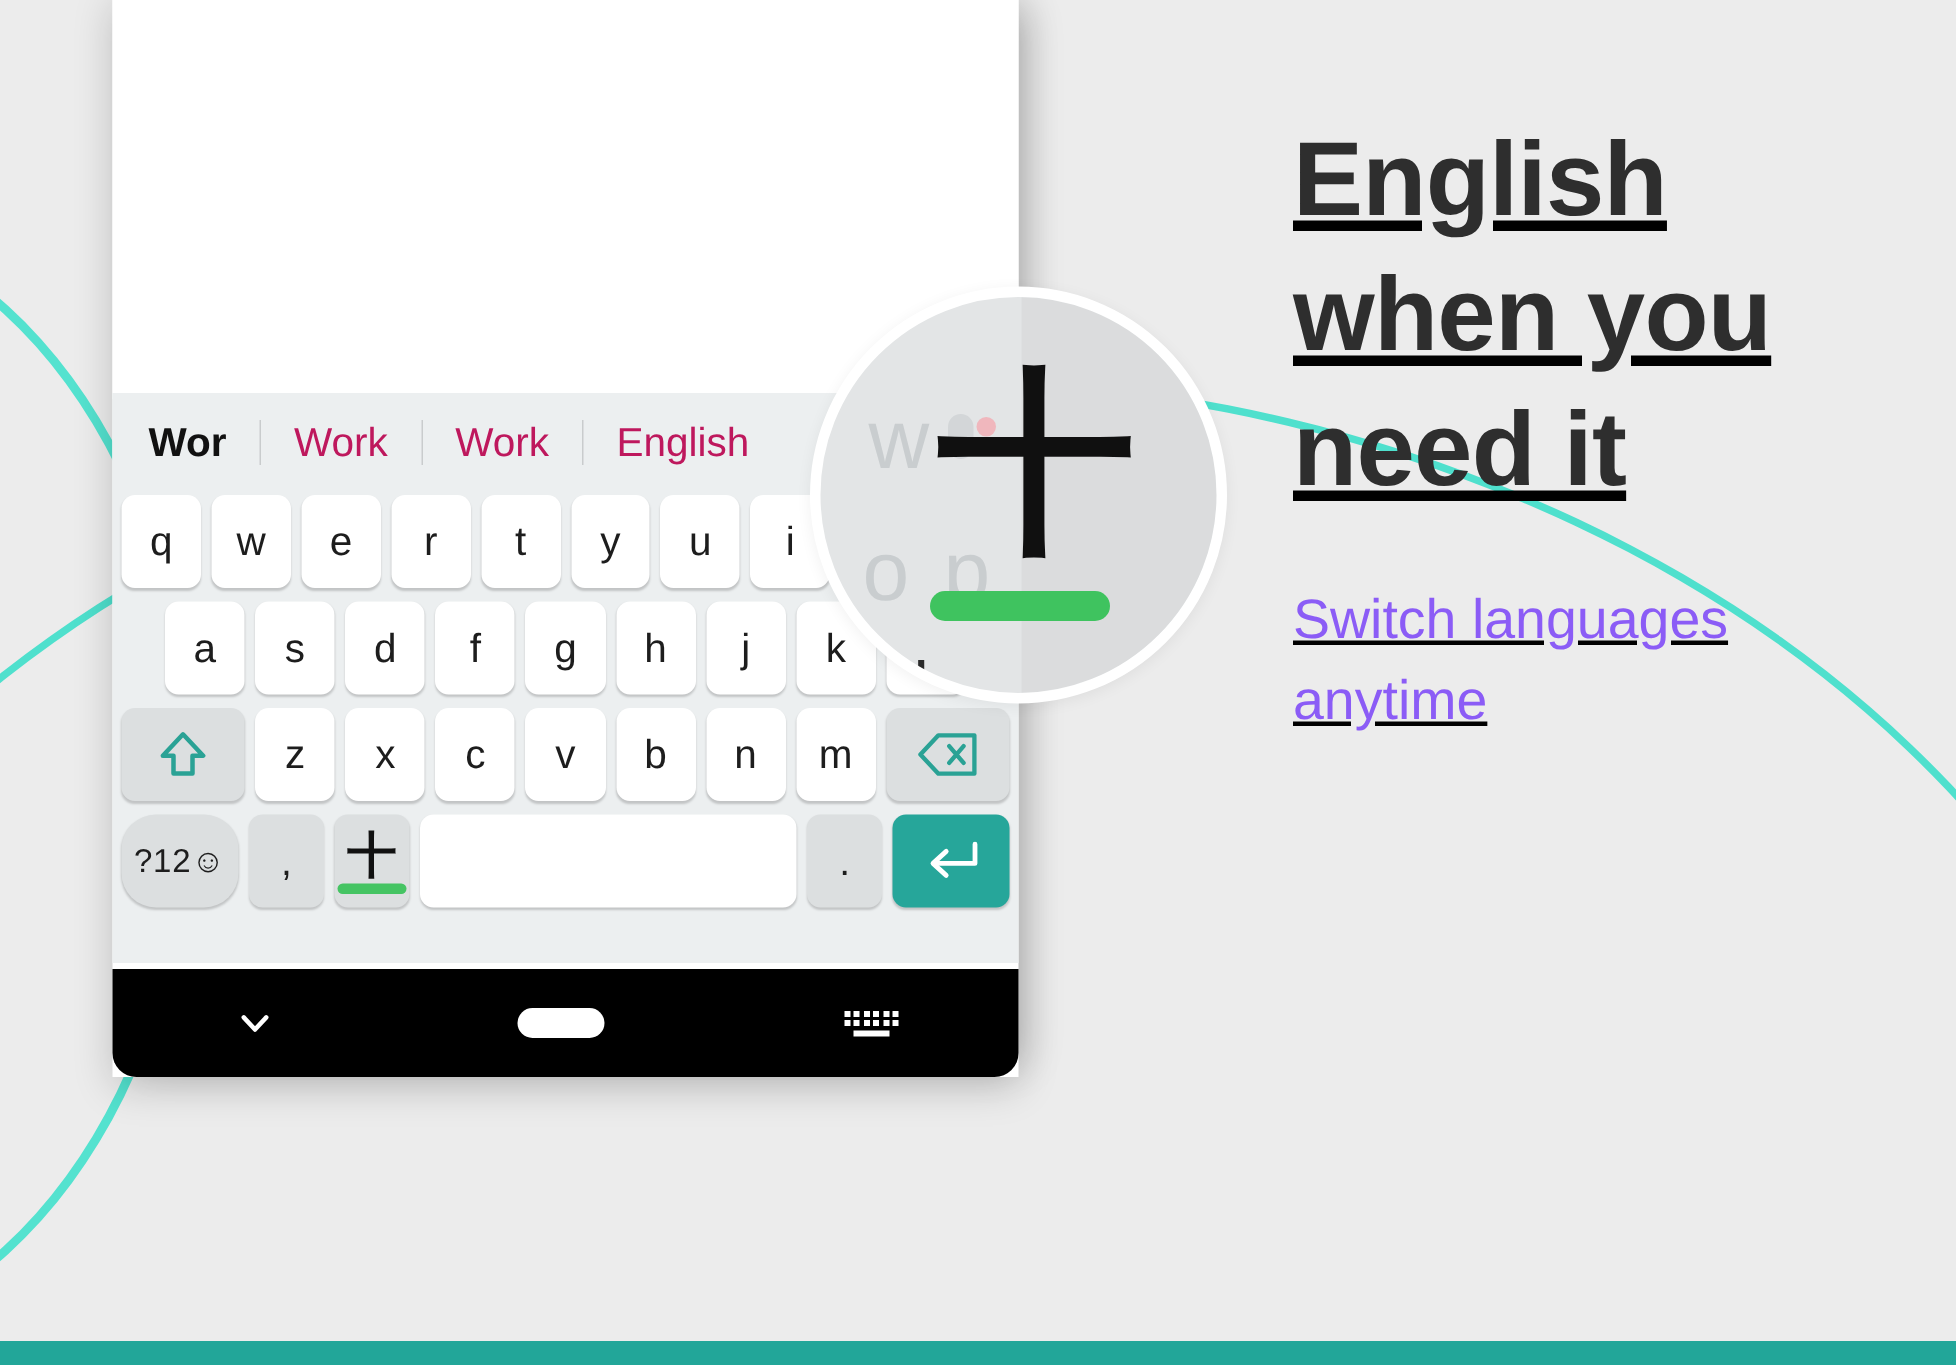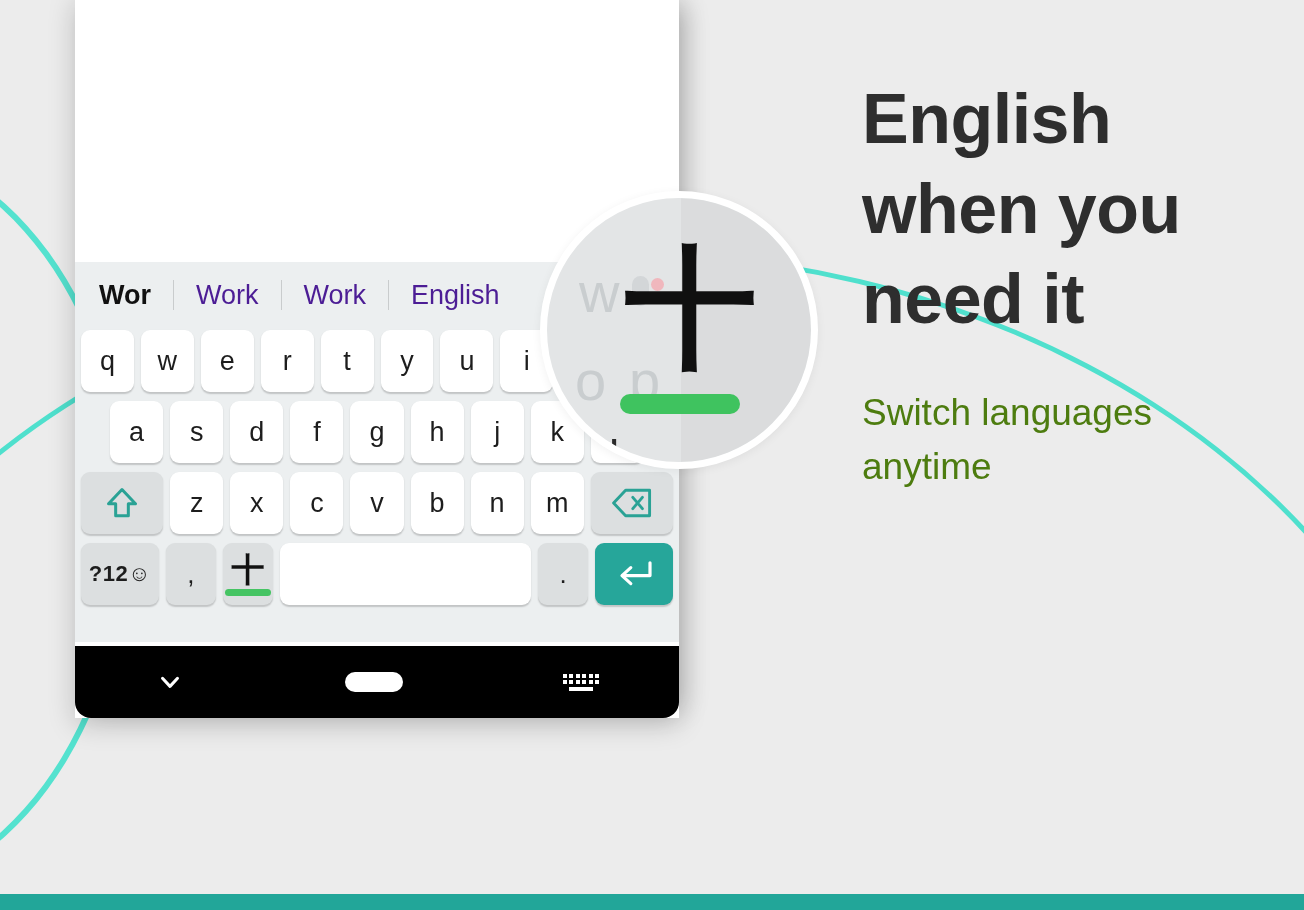--- a/index.html
+++ b/index.html
@@ -70,21 +70,21 @@
     height: 66px;
     display: flex;
     align-items: center;
     padding: 0 10px;
     background: #eceff0;
     overflow: hidden;
     flex: none;
   }
   .suggest {
     font-size: 27px;
-    color: #4c1d95;
+    color: #be185d;
     padding: 0 22px;
     white-space: nowrap;
   }
   .suggest.active { color: #111; font-weight: bold; padding-left: 14px; }
   .sep {
     width: 1px; height: 30px;
     background: #c9cccd;
     flex: none;
   }
 
@@ -102,21 +102,21 @@
     font-size: 27px;
     color: #1d1d1d;
     box-shadow: 0 1.5px 1.5px rgba(0,0,0,0.18);
     position: relative;
     user-select: none;
   }
   .key.gray { background: #dcdfe0; }
   .key.teal { background: #26a69a; }
   .key.wide2 { flex: 1.55; }
   .key.space { flex: 5.0; }
-  .key.sym { font-size: 22px; font-weight: bold; letter-spacing: 0.5px; }
+  .key.sym { font-size: 22px; font-weight: normal; letter-spacing: 0.5px; border-radius: 23px; }
   .key.comma, .key.period { font-size: 26px; }
 
   .lang-glyph {
     font-size: 33px;
     line-height: 1;
     font-weight: 600;
     color: #111;
     position: relative;
     top: -5px;
   }
@@ -205,33 +205,34 @@
     position: absolute; left: 134px; top: 0;
     width: 144px; height: 278px;
     background: rgba(0,0,0,0.035);
   }
 
   
   .copy {
     position: absolute;
     left: 862px; top: 74px;
     width: 400px;
+    text-decoration: underline;
   }
   .headline {
     font-size: 70px;
     line-height: 90px;
     font-weight: bold;
     color: #2e2e2e;
     letter-spacing: -0.5px;
   }
   .subhead {
     margin-top: 42px;
     font-size: 37px;
     line-height: 54px;
-    color: #4d7c0f;
+    color: #8b5cf6;
   }
 </style>
 </head>
 <body>
 
 <div id="stage">
 
   <div class="arc-big"></div>
   <div class="arc-small"></div>
 

